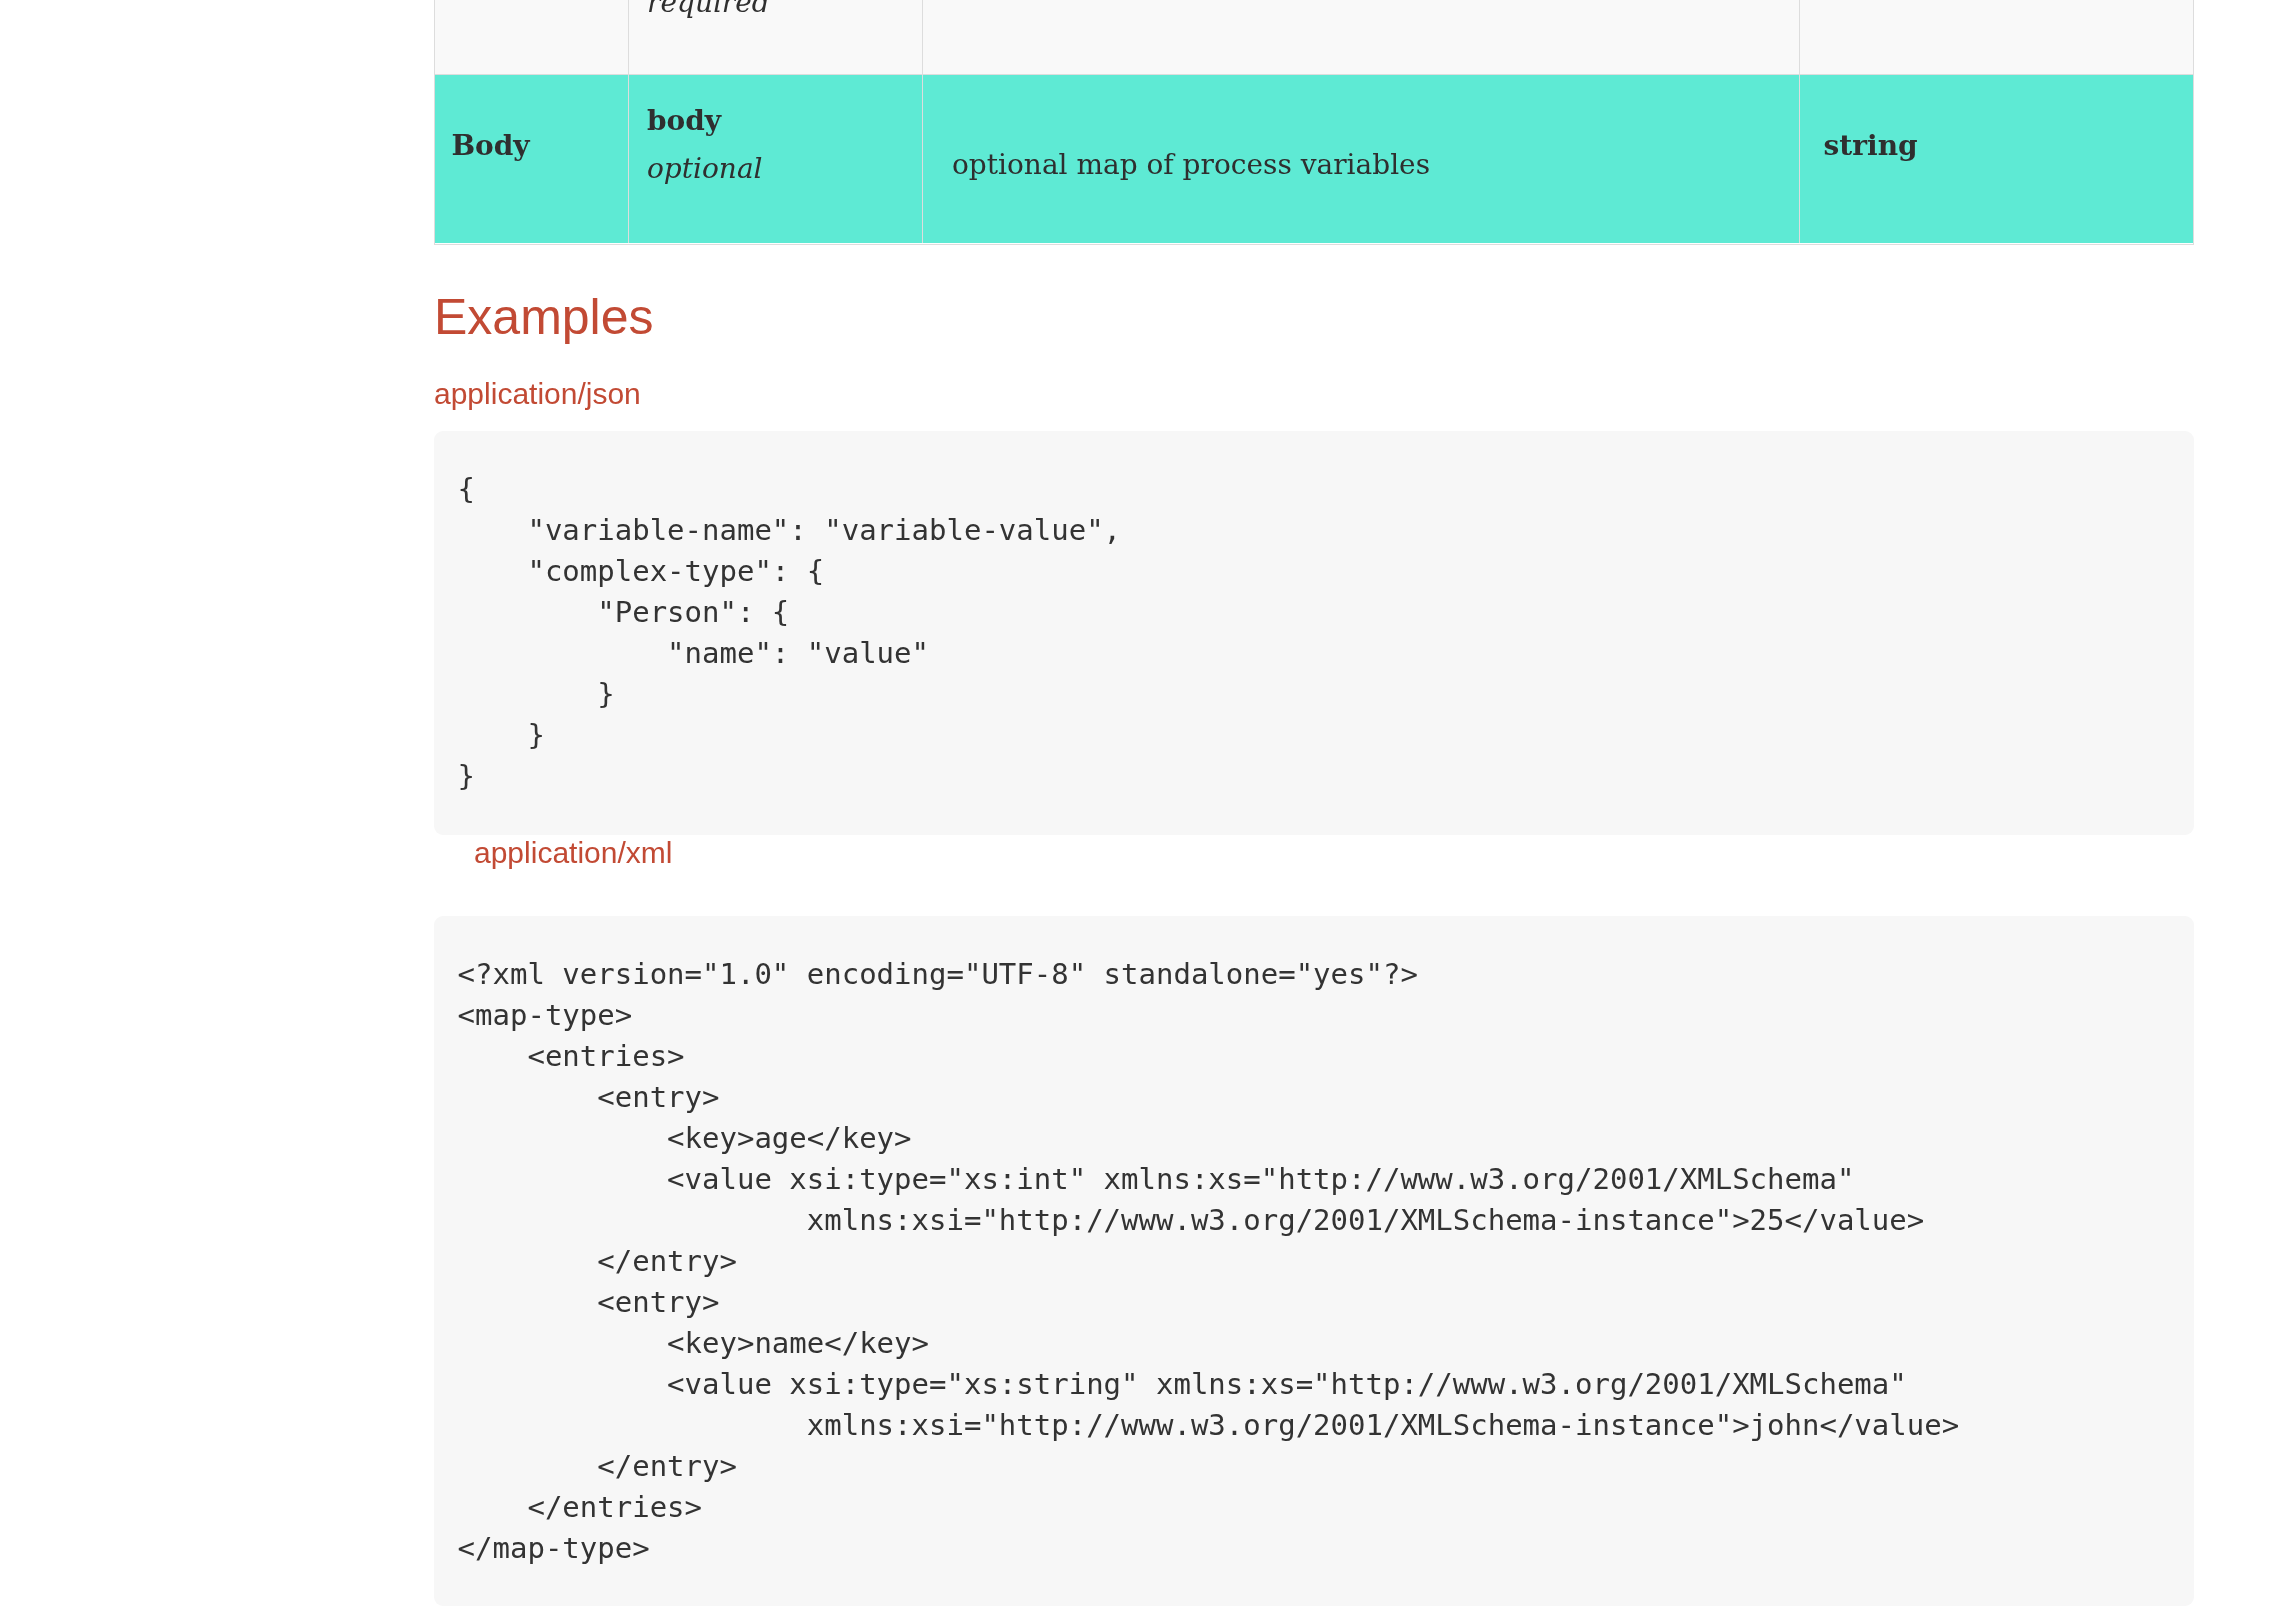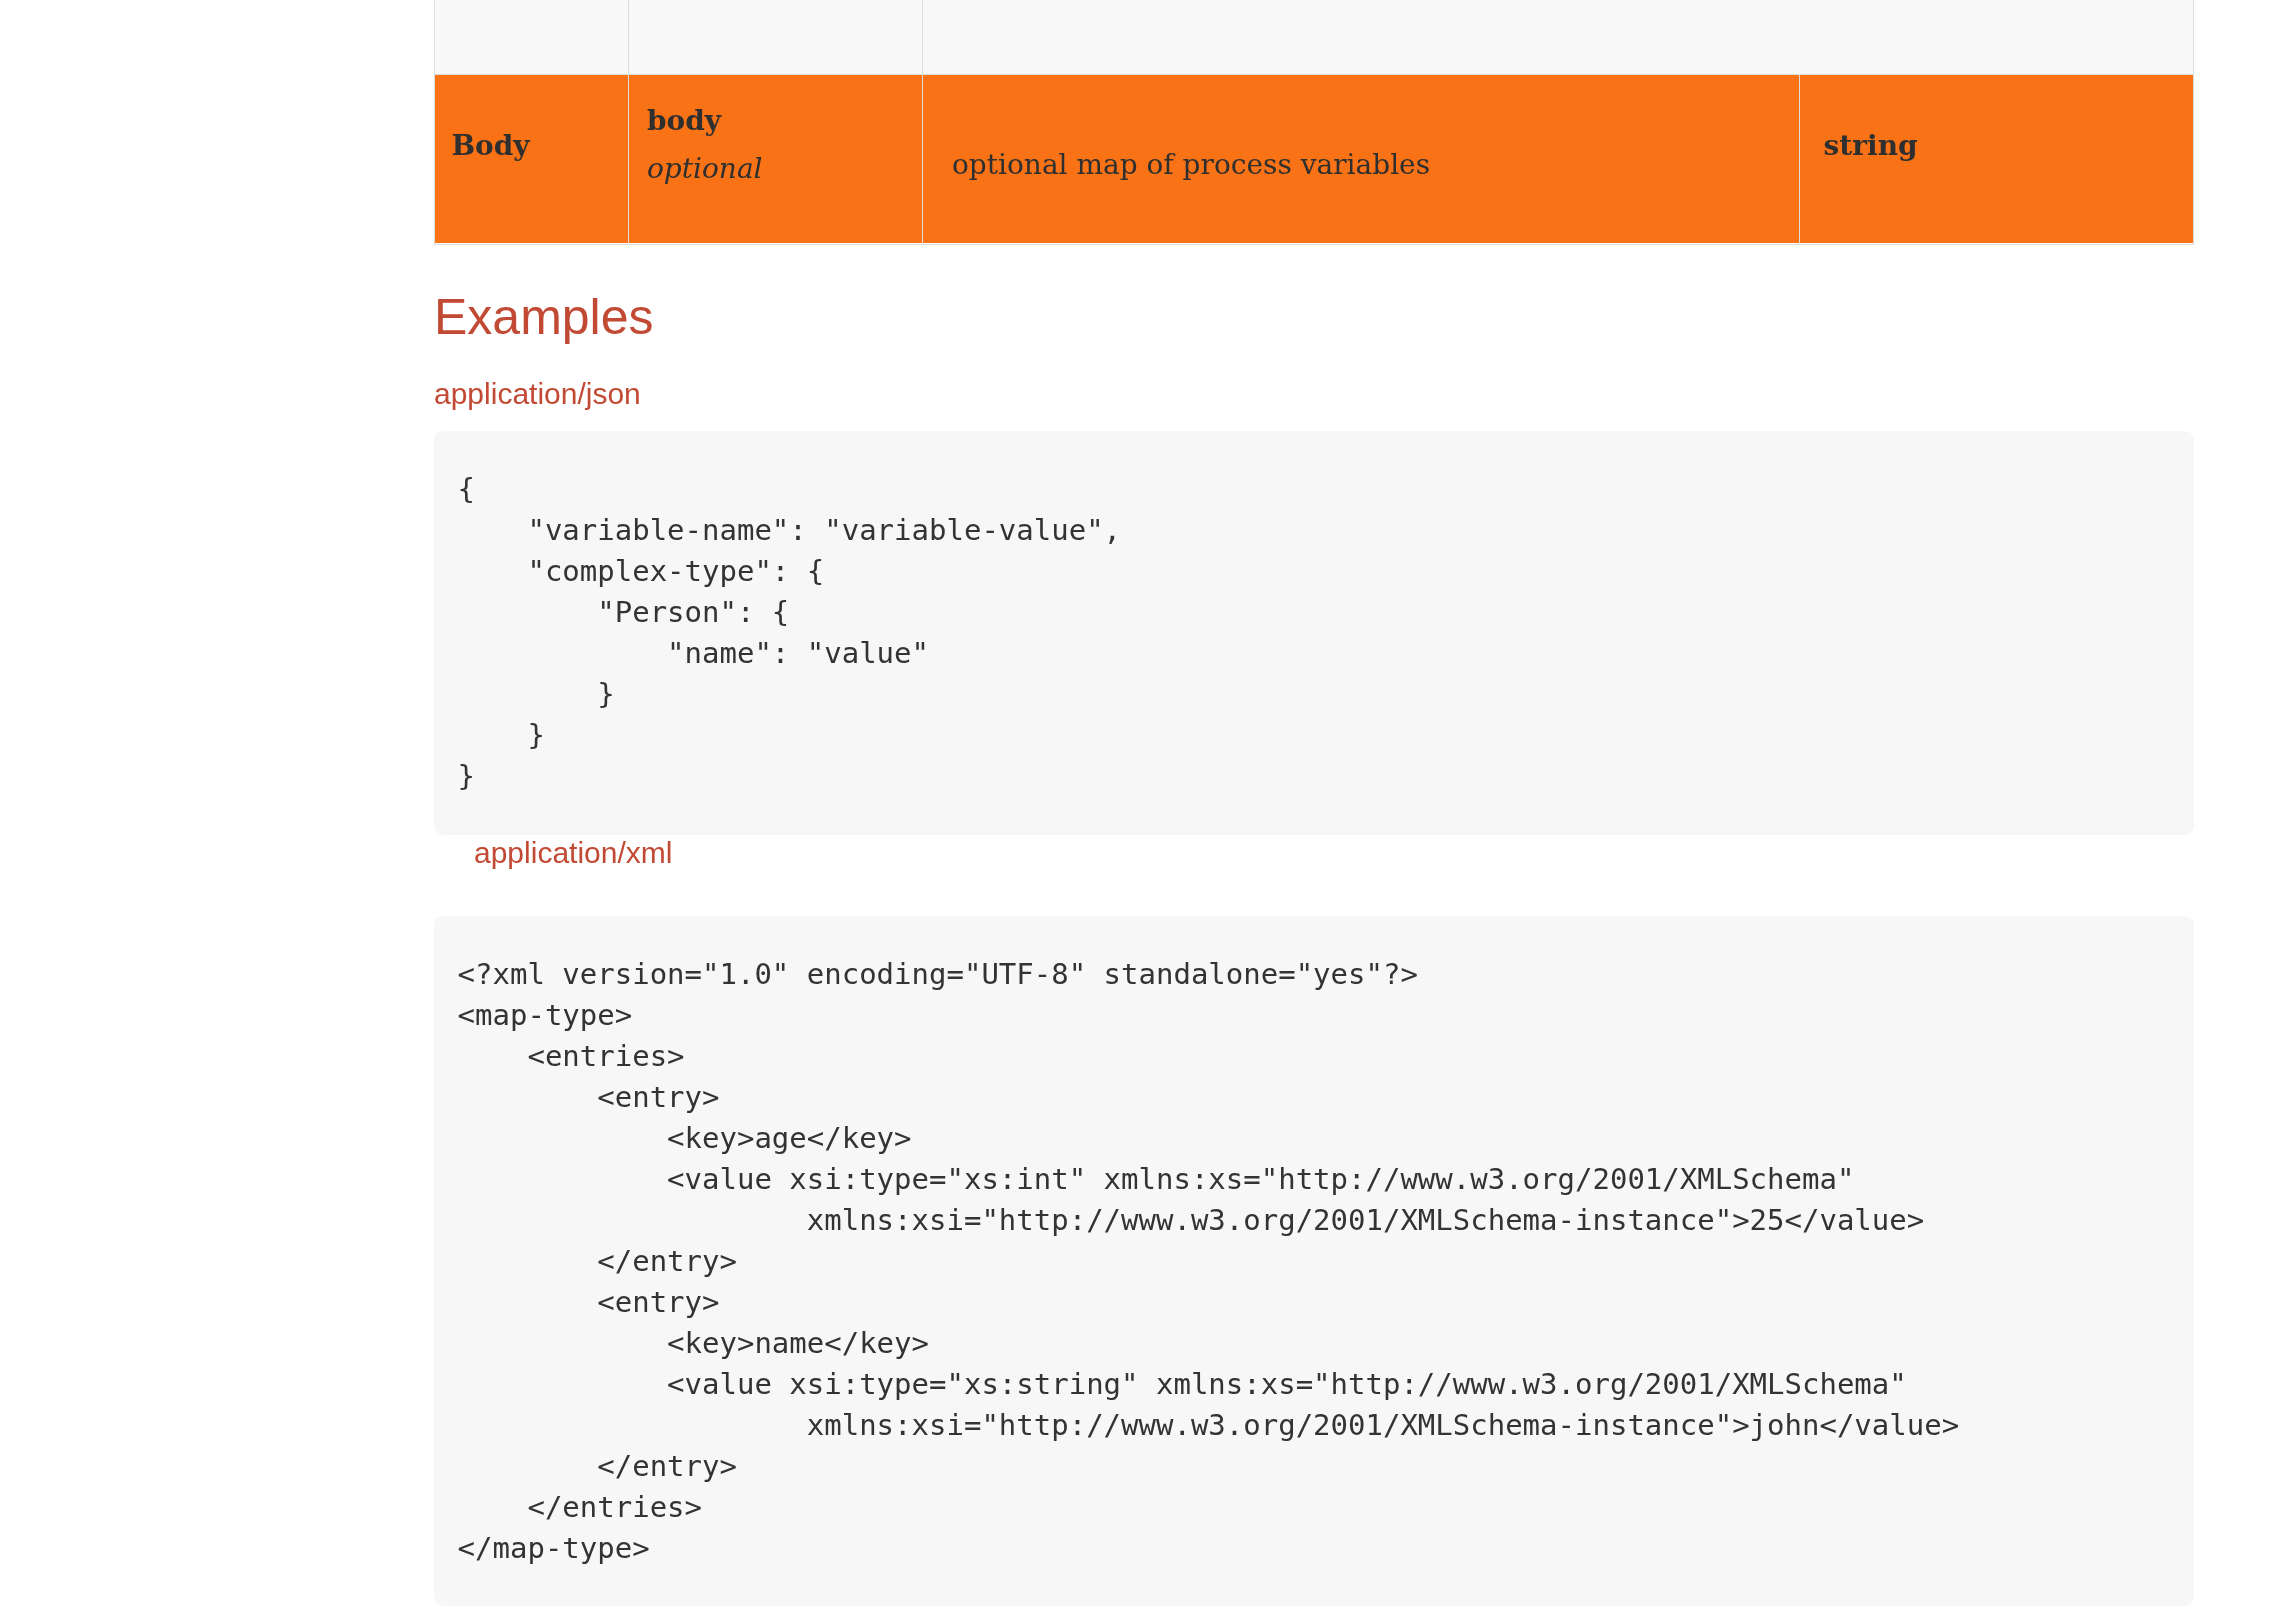--- a/index.html
+++ b/index.html
@@ -21,21 +21,21 @@
     border-right: 1.8px solid #dddddd;
     border-bottom: 1.8px solid #dddddd;
   }
   .t-row {
     display: grid;
     grid-template-columns: 193px 294px 877px 395px;
     position: relative;
     overflow: hidden;
   }
   .t-row.striped { background: #f9f9f9; height: 75px; border-bottom: 1.8px solid #dddddd; }
-  .t-row.plain   { background: #f97316; height: 168px; }
+  .t-row.plain   { background: #5eead4; height: 168px; }
   .t-cell { position: relative; border-left: 1.8px solid #dddddd; height: 100%; }
   .t-cell:first-child { border-left: none; }
   .serif {
     font-family: "DejaVu Serif", serif;
     font-size: 28px;
     line-height: 28px;
     color: #2f2f2f;
     position: absolute;
     white-space: nowrap;
   }
@@ -79,20 +79,23 @@
   }
   .code-json { top: 431px; height: 404px; }
   .code-xml  { top: 916px; height: 690px; }
 </style>
 </head>
 <body>
 
 <div class="param-table">
   <div class="t-row striped">
     <div class="t-cell"></div>
+    <div class="t-cell">
+      <span class="serif ital" style="left:18px; top:-11px;">required</span>
+    </div>
     <div class="t-cell"></div>
     <div class="t-cell"></div>
   </div>
 
   <div class="t-row plain">
     <div class="t-cell">
       <span class="serif bold" style="left:16.4px; top:57px;">Body</span>
     </div>
     <div class="t-cell">
       <span class="serif bold" style="left:18px; top:32px;">body</span>

